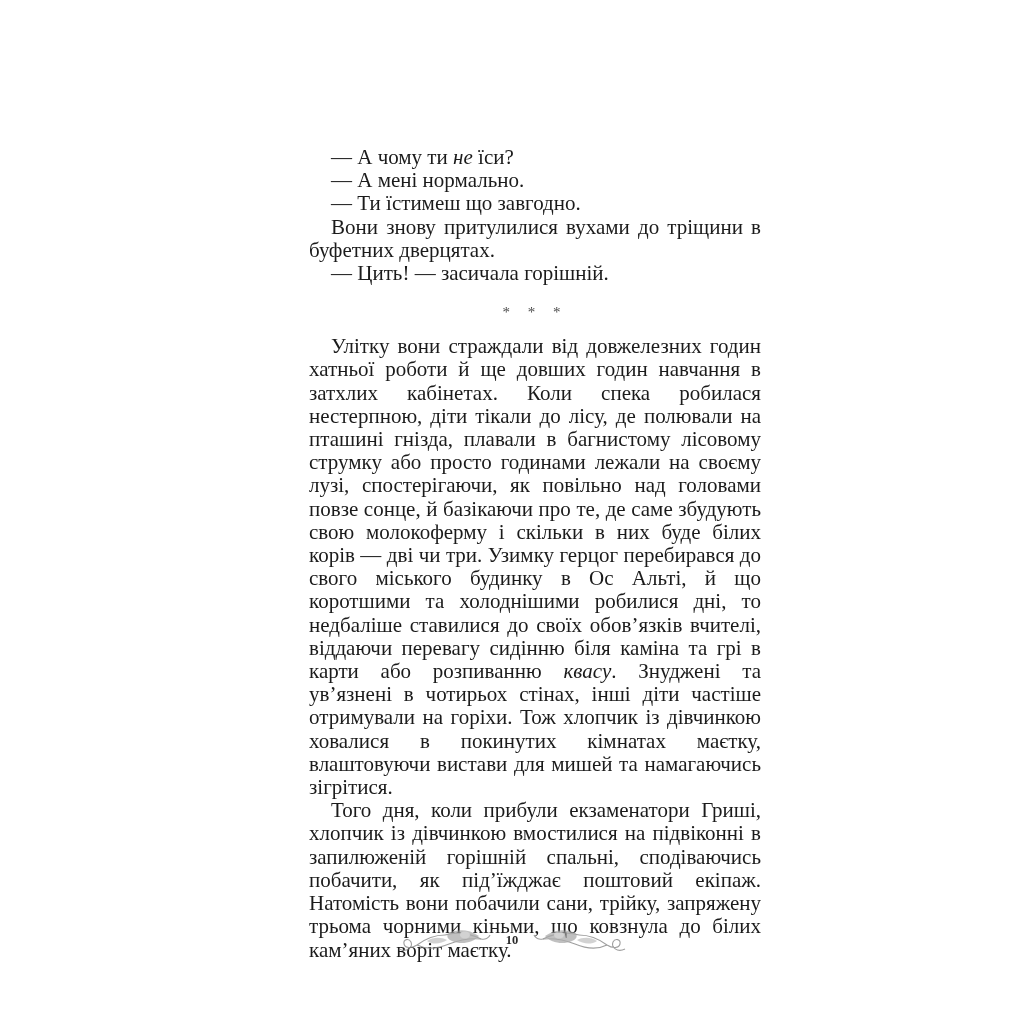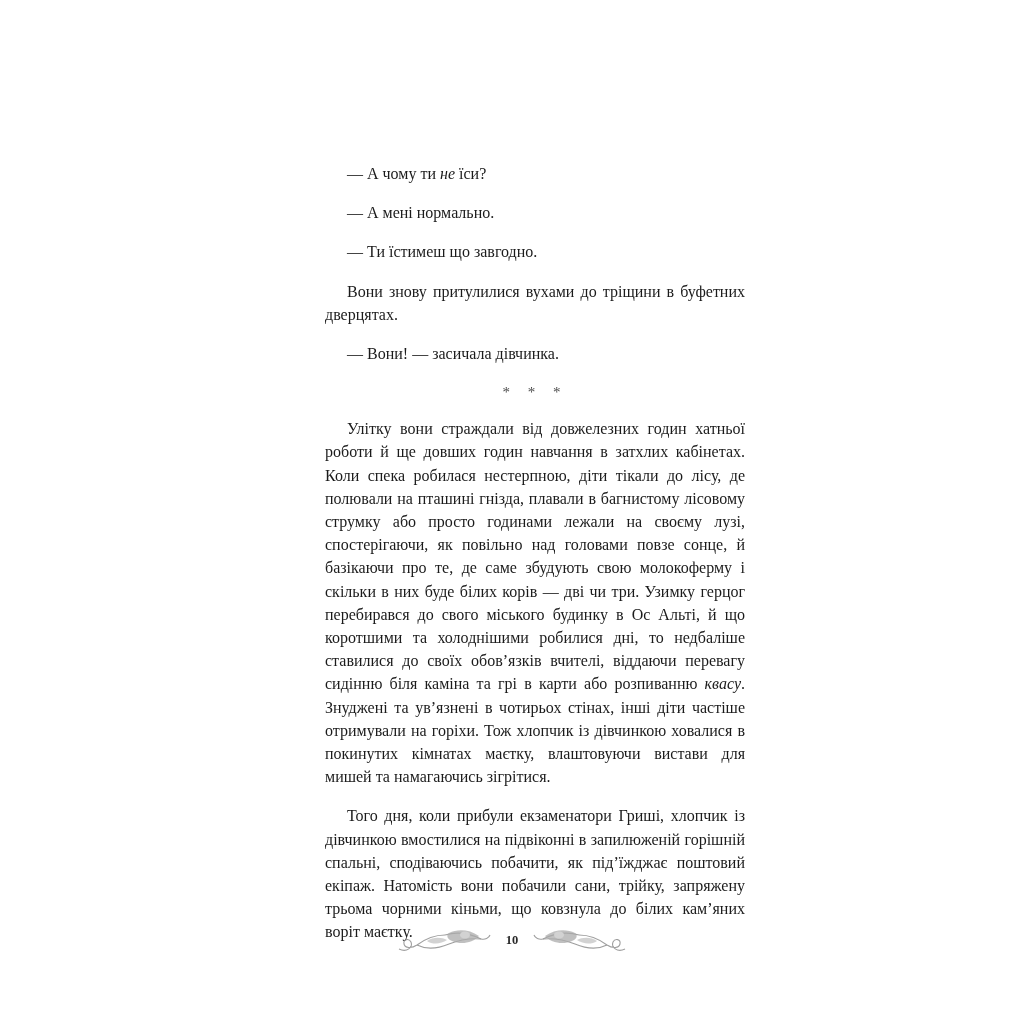--- a/index.html
+++ b/index.html
@@ -20,22 +20,22 @@
     background: #ffffff;
     box-sizing: border-box;
   }
   .text-column {
     position: absolute;
     left: 309px;
     top: 146px;
     width: 452px;
   }
   p.para {
-    margin: 16px;
-    font-size: 16px;
+    margin: 0;
+    font-size: 21px;
     line-height: 23.2px;
     text-align: justify;
     text-indent: 0;
     hyphens: auto;
     -webkit-hyphens: auto;
   }
   p.dialogue {
     text-indent: 22px;
     text-align: left;
   }
@@ -89,21 +89,21 @@
 <body>
 
 <div class="page">
 
   <div class="text-column">
 
     <p class="para dialogue">— А чому ти <em>не</em> їси?</p>
     <p class="para dialogue">— А мені нормально.</p>
     <p class="para dialogue">— Ти їстимеш що завгодно.</p>
     <p class="para indent">Вони знову притулилися вухами до тріщини в буфетних дверцятах.</p>
-    <p class="para dialogue">— Вони! — засичала дівчинка.</p>
+    <p class="para dialogue">— Цить! — засичала горішній.</p>
 
     <div class="divider">* * *</div>
 
     <p class="para indent">Улітку вони страждали від довжелезних годин хатньої роботи й ще довших годин навчання в затхлих кабінетах. Коли спека робилася нестерпною, діти тікали до лісу, де полювали на пташині гнізда, плавали в багнистому лісовому струмку або просто годинами лежали на своєму лузі, спостерігаючи, як повільно над головами повзе сонце, й базікаючи про те, де саме збудують свою молокоферму і скільки в них буде білих корів — дві чи три. Узимку герцог перебирався до свого міського будинку в Ос Альті, й що коротшими та холоднішими робилися дні, то недбаліше ставилися до своїх обов’язків вчителі, віддаючи перевагу сидінню біля каміна та грі в карти або розпиванню <em>квасу</em>. Знуджені та ув’язнені в чотирьох стінах, інші діти частіше отримували на горіхи. Тож хлопчик із дівчинкою ховалися в покинутих кімнатах маєтку, влаштовуючи вистави для мишей та намагаючись зігрітися.</p>
 
     <p class="para indent">Того дня, коли прибули екзаменатори Гриші, хлопчик із дівчинкою вмостилися на підвіконні в запилюженій горішній спальні, сподіваючись побачити, як під’їжджає поштовий екіпаж. Натомість вони побачили сани, трійку, запряжену трьома чорними кіньми, що ковзнула до білих кам’яних воріт маєтку.</p>
 
   </div>
 
   <div class="footer">

